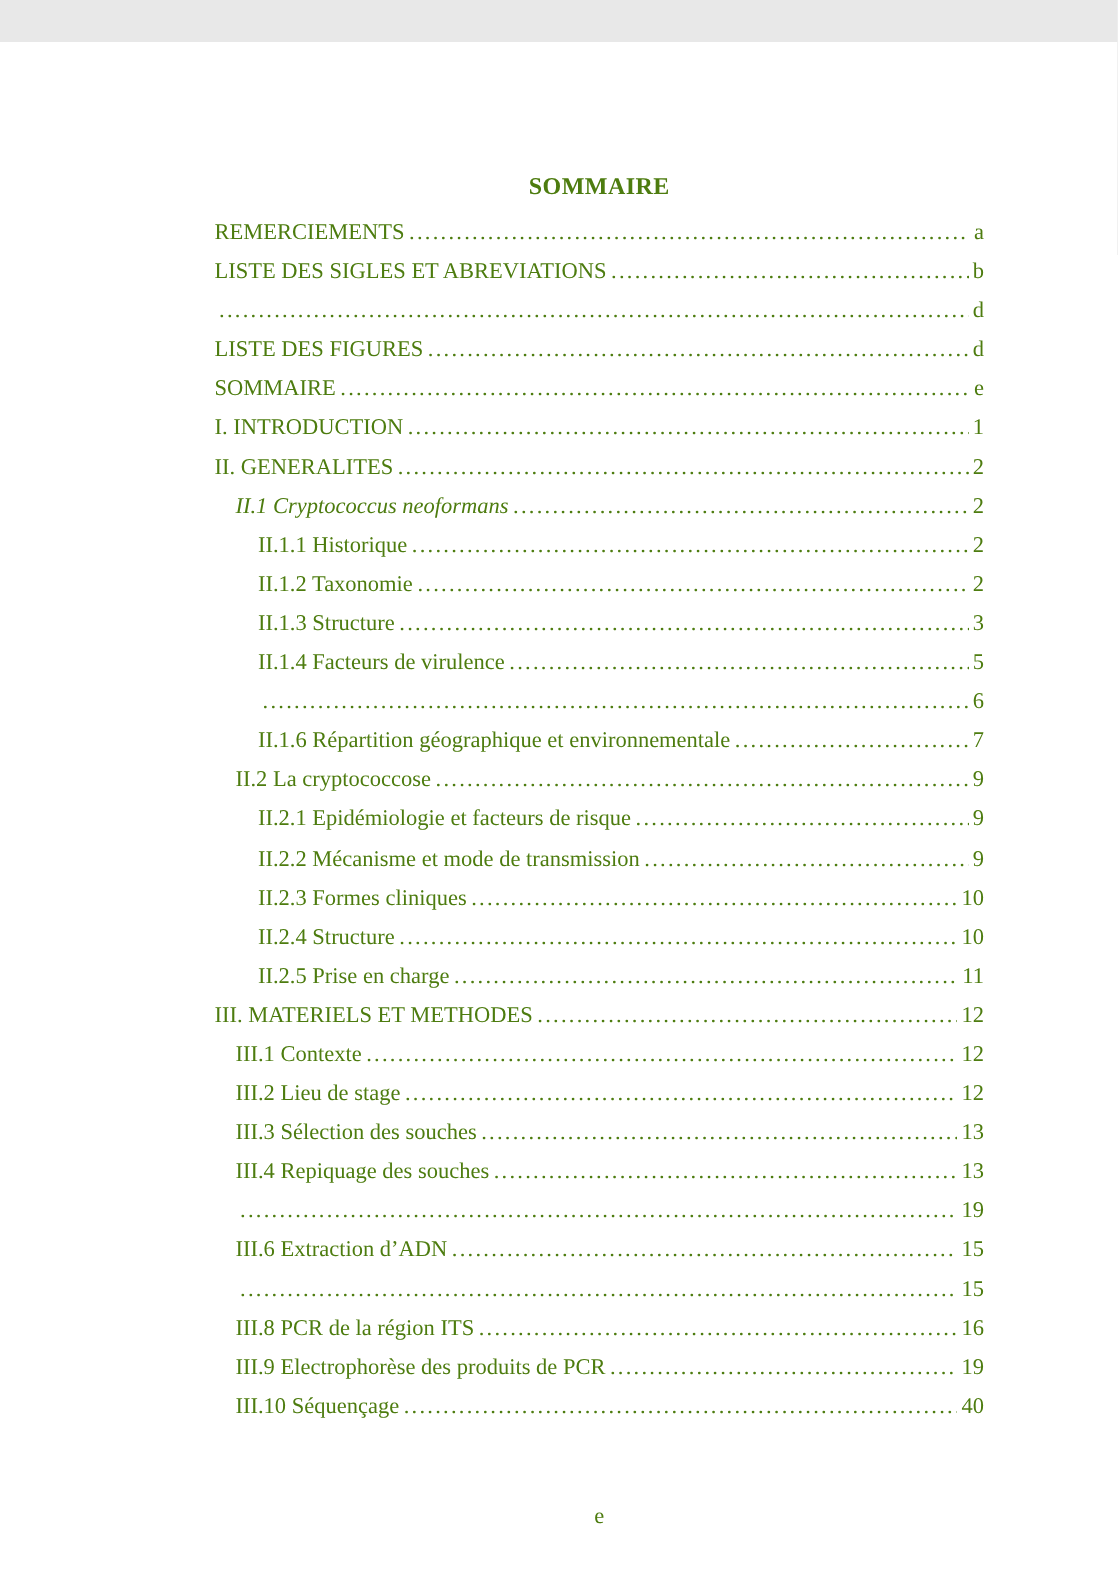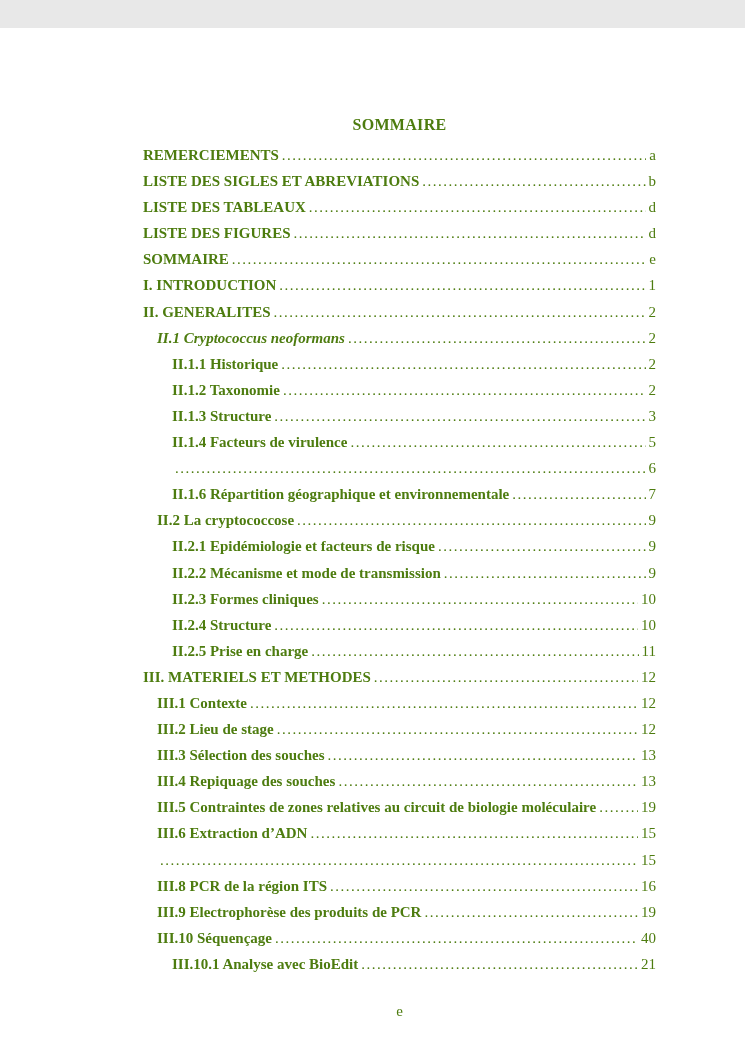--- a/index.html
+++ b/index.html
@@ -39,21 +39,20 @@
     height: 26.1px;
     line-height: 26.1px;
     font-size: 15px;
   }
   .toc-row.indent-1 { padding-left: 14px; }
   .toc-row.indent-2 { padding-left: 29px; }
   .toc-row.italic .toc-label { font-style: italic; }
   .toc-label {
     white-space: nowrap;
     flex: 0 0 auto;
-    font-weight: bold;
   }
   .toc-leader {
     flex: 1 1 auto;
     overflow: hidden;
     white-space: nowrap;
     margin: 0 3px 0 3px;
     min-width: 10px;
   }
   .toc-leader::after {
     content: "................................................................................................................................................................................................................................................";
@@ -86,21 +85,20 @@
       <span class="toc-page">a</span>
     </div>
 
     <div class="toc-row indent-0">
       <span class="toc-label">LISTE DES SIGLES ET ABREVIATIONS</span>
       <span class="toc-leader"></span>
       <span class="toc-page">b</span>
     </div>
 
     <div class="toc-row indent-0">
-      <span class="toc-label">LISTE DES TABLEAUX</span>
       <span class="toc-leader"></span>
       <span class="toc-page">d</span>
     </div>
 
     <div class="toc-row indent-0">
       <span class="toc-label">LISTE DES FIGURES</span>
       <span class="toc-leader"></span>
       <span class="toc-page">d</span>
     </div>
 
@@ -223,21 +221,20 @@
       <span class="toc-page">13</span>
     </div>
 
     <div class="toc-row indent-1">
       <span class="toc-label">III.4 Repiquage des souches</span>
       <span class="toc-leader"></span>
       <span class="toc-page">13</span>
     </div>
 
     <div class="toc-row indent-1">
-      <span class="toc-label">III.5 Contraintes de zones relatives au circuit de biologie moléculaire</span>
       <span class="toc-leader"></span>
       <span class="toc-page">19</span>
     </div>
 
     <div class="toc-row indent-1">
       <span class="toc-label">III.6 Extraction d’ADN</span>
       <span class="toc-leader"></span>
       <span class="toc-page">15</span>
     </div>
 
@@ -257,21 +254,16 @@
       <span class="toc-leader"></span>
       <span class="toc-page">19</span>
     </div>
 
     <div class="toc-row indent-1">
       <span class="toc-label">III.10 Séquençage</span>
       <span class="toc-leader"></span>
       <span class="toc-page">40</span>
     </div>
 
-    <div class="toc-row indent-2">
-      <span class="toc-label">III.10.1 Analyse avec BioEdit</span>
-      <span class="toc-leader"></span>
-      <span class="toc-page">21</span>
-    </div>
   </div>
 
   <div class="page-footer">e</div>
 </div>
 
 </body></html>

